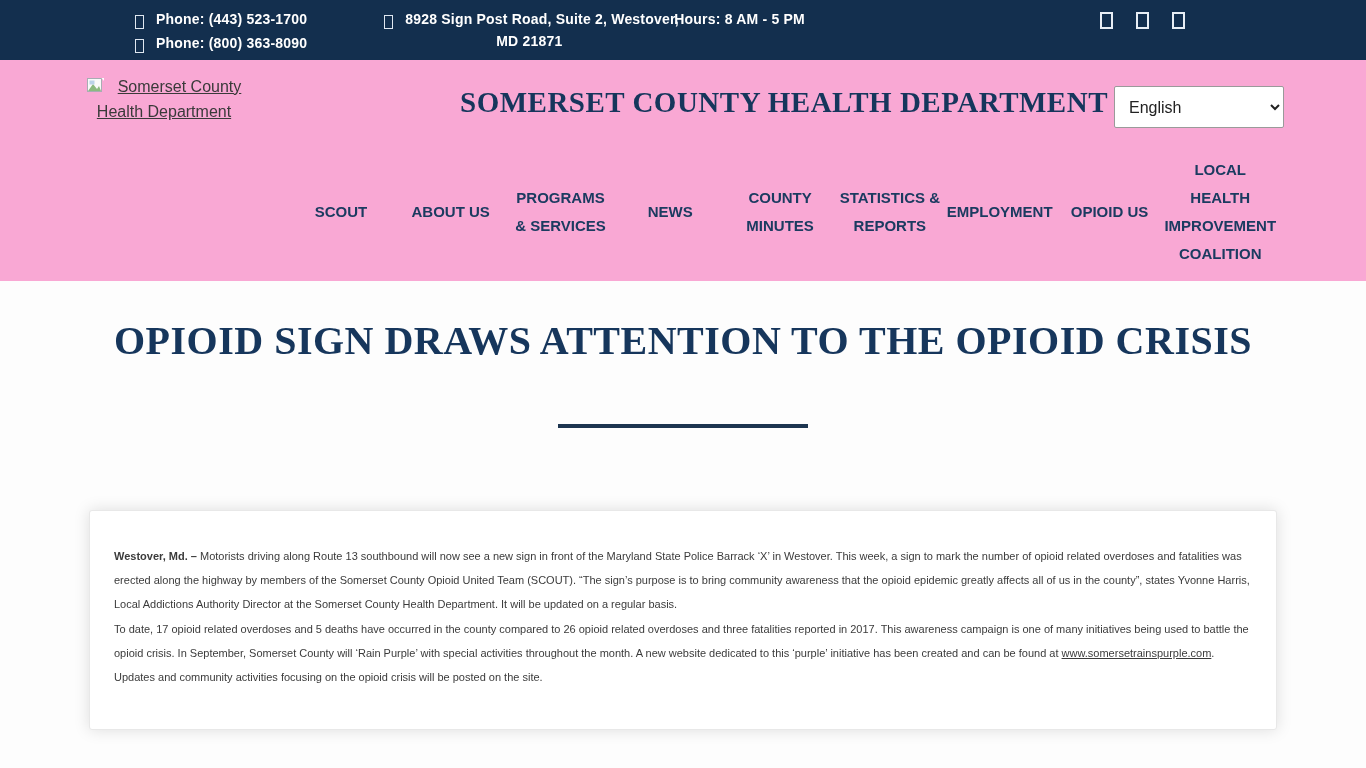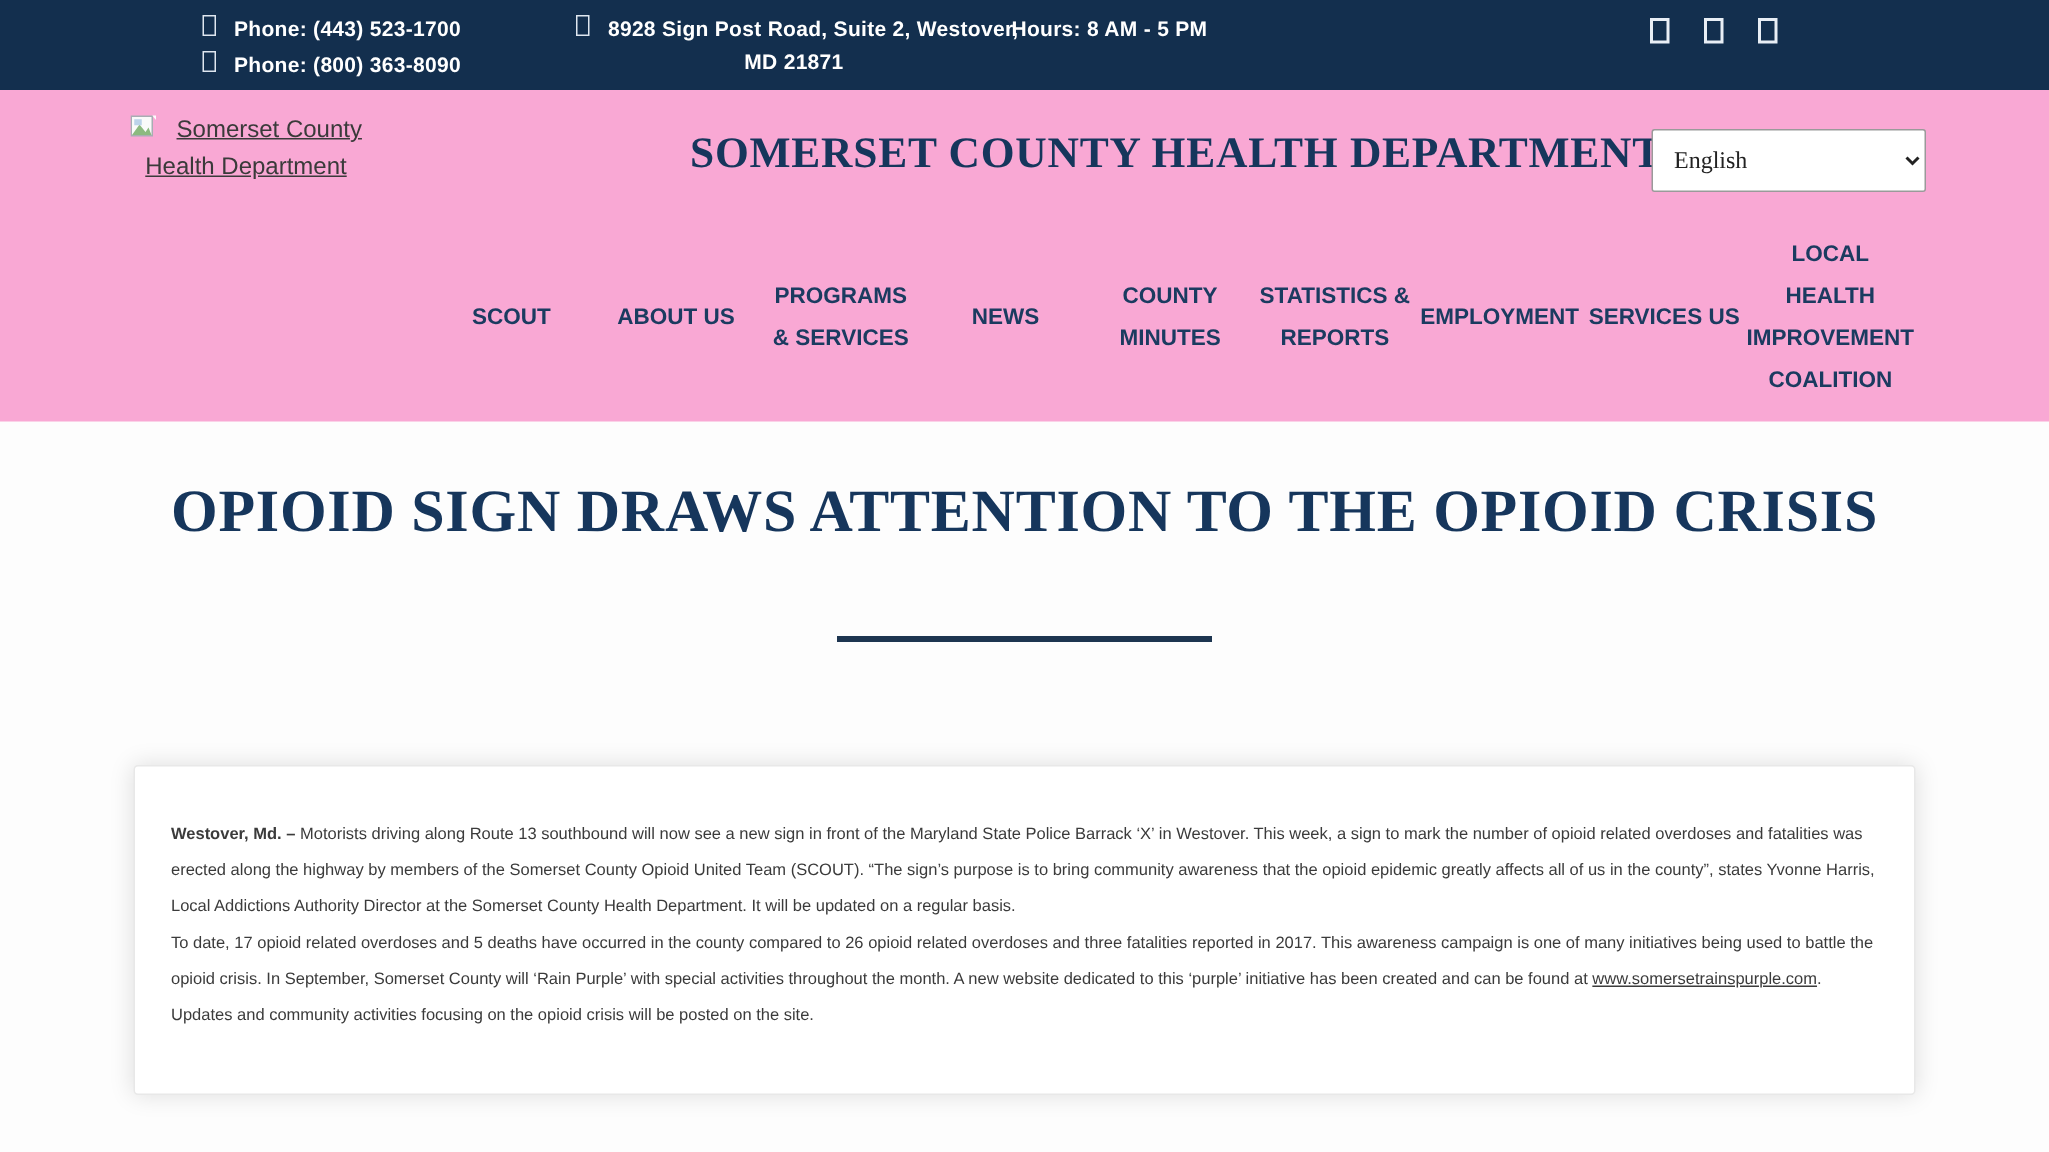--- a/index.html
+++ b/index.html
@@ -4,40 +4,40 @@
 <style>
   * { margin:0; padding:0; box-sizing:border-box; }
   html,body { width:1366px; height:768px; overflow:hidden; background:#fdfdfd;
               font-family:"Liberation Sans", sans-serif; }
 
   
   .topbar { height:60px; background:#132f4e; color:#ffffff; display:flex;
             align-items:flex-start; padding:10px 181px 0 135px; font-size:14px;
             font-weight:bold; letter-spacing:.2px; }
   .topbar-phones { display:flex; flex-direction:column; gap:5px; }
-  .topbar-row { display:flex; align-items:flex-start; gap:12px; line-height:19px; white-space:nowrap; }
+  .topbar-row { display:flex; align-items:flex-end; gap:12px; line-height:19px; white-space:nowrap; }
   .tofu { display:inline-block; width:9px; height:14px; border:1.5px solid #dfe7f0; flex:0 0 auto; }
   .topbar-address { margin-left:77px; width:290px; text-align:center; }
   .topbar-address .topbar-row { justify-content:flex-start; }
   .topbar-address .line2 { line-height:24px; }
   .topbar-hours { line-height:19px; font-weight:bold; white-space:nowrap; }
   .topbar-social { margin-left:auto; display:flex; gap:23px; padding-top:2px; }
   .tofu-social { display:inline-block; width:13px; height:17px; border:2px solid #e8eef5; cursor:pointer; }
 
   
   .header { position:relative; height:221px; background:#f9a8d4; }
   .logo-link { position:absolute; left:80px; top:15px; width:168px; text-align:center;
                font-size:16px; line-height:23px; color:#3a3a3a; text-decoration:underline;
                cursor:pointer; }
   .broken-img { display:inline-block; vertical-align:-2px; margin-right:14px; }
   .site-title { position:absolute; left:784px; top:26px; transform:translateX(-50%);
                 white-space:nowrap; font-family:"Liberation Serif", serif; font-weight:bold;
                 font-size:29px; letter-spacing:.5px; color:#16365c; }
-  .lang-select { position:absolute; right:82px; top:26px; width:183px; height:42px;
-                 font-size:16px; font-family:Liberation Serif, serif; color:#222;
+  .lang-select { position:absolute; right:82px; top:26px; width:170px; height:42px;
+                 font-size:16px; font-family:Liberation Sans, sans-serif; color:#222;
                  background:#fff; border:1px solid #9a9a9a; border-radius:2px; padding:0 10px; }
   .nav { position:absolute; left:286px; right:90px; top:96px; height:112px;
          display:flex; align-items:center; list-style:none; }
   .nav li { flex:1 1 0; text-align:center; }
   .nav li a { display:inline-block; font-size:15px; font-weight:bold; line-height:28px;
               color:#1b3b60; text-decoration:none; white-space:pre-line; cursor:pointer; }
 
   
   .main { background:#fdfdfd; }
   .article-title { margin-top:36px; text-align:center; font-family:"Liberation Serif", serif;
@@ -96,21 +96,21 @@
     <li><a>SCOUT</a></li>
     <li><a>ABOUT US</a></li>
     <li><a>PROGRAMS
 &amp; SERVICES</a></li>
     <li><a>NEWS</a></li>
     <li><a>COUNTY
 MINUTES</a></li>
     <li><a>STATISTICS &amp;
 REPORTS</a></li>
     <li><a>EMPLOYMENT</a></li>
-    <li><a>SERVICES US</a></li>
+    <li><a>OPIOID US</a></li>
     <li><a>LOCAL
 HEALTH
 IMPROVEMENT
 COALITION</a></li>
   </ul>
 </div>
 
 <div class="main">
   <h1 class="article-title">OPIOID SIGN DRAWS ATTENTION TO THE OPIOID CRISIS</h1>
   <div class="title-divider"></div>

